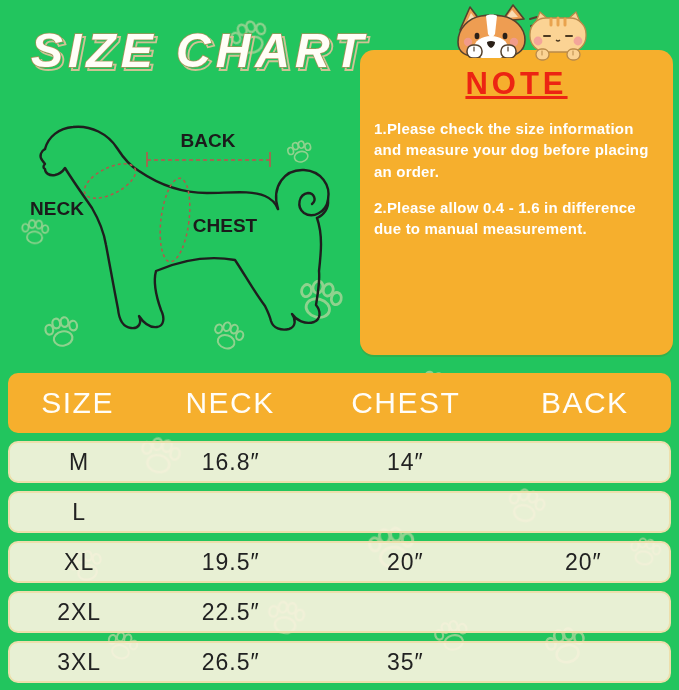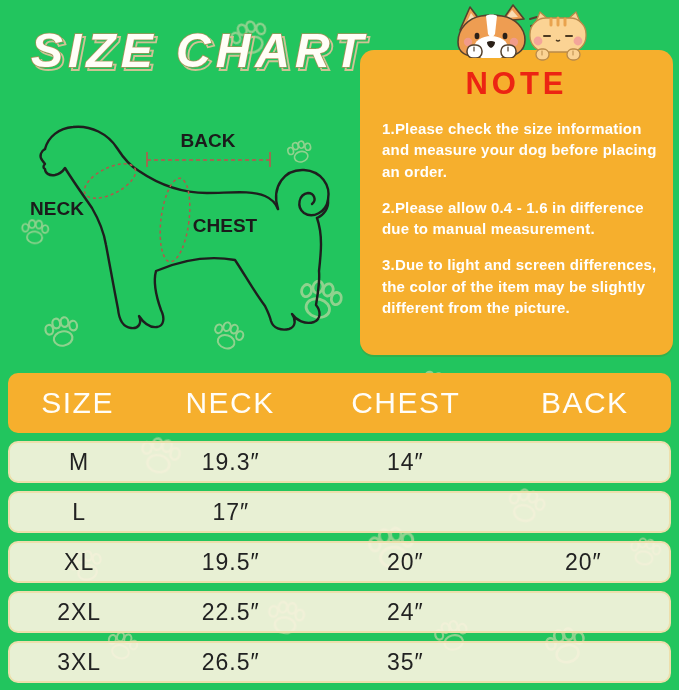--- a/index.html
+++ b/index.html
@@ -12,23 +12,23 @@
   
   .title-svg{position:absolute;left:18px;top:10px;z-index:2;}
   
   .note-box{
     position:absolute;left:360px;top:50px;width:313px;height:305px;
     background:#F6AF2D;border-radius:14px;z-index:1;box-sizing:border-box;
     box-shadow:0 2px 0 rgba(120,90,0,0.18);
   }
   .note-title{
     margin-top:16px;text-align:center;font-size:31px;font-weight:800;
-    letter-spacing:4px;color:#EC2413;
-  }
-  .note-items{padding:0 12px 0 22px;}
+    letter-spacing:4px;color:#EC2413;text-decoration:underline;
+  }
+  .note-items{padding:0 12px 0 14px;}
   .note-items p{
     margin:15px 0 0;color:#FFFFFF;font-size:15px;font-weight:700;
     line-height:1.42;letter-spacing:.2px;
   }
   .note-items p:first-child{margin-top:16px;}
   
   .corgi-svg{position:absolute;left:450px;top:4px;z-index:3;}
   .cat-svg{position:absolute;left:527px;top:11px;z-index:3;}
   
   .diagram-svg{position:absolute;left:15px;top:103px;z-index:1;}
@@ -90,21 +90,20 @@
   <svg class="title-svg" width="360" height="72" viewBox="0 0 360 72">
     <text x="13" y="57" font-family="Liberation Sans, sans-serif" font-size="48" font-style="italic" font-weight="bold" letter-spacing="5" fill="none" stroke="#D0C295" stroke-width="1.8" transform="translate(3,3)">SIZE CHART</text>
     <text x="13" y="57" font-family="Liberation Sans, sans-serif" font-size="48" font-style="italic" font-weight="bold" letter-spacing="5" fill="#FFFEF7" stroke="#A39359" stroke-width="1.6" paint-order="stroke">SIZE CHART</text>
   </svg>
 
   <div class="note-box">
     <div class="note-title">NOTE</div>
     <div class="note-items">
       <p>1.Please check the size information and measure your dog before placing an order.</p>
       <p>2.Please allow 0.4 - 1.6 in difference due to manual measurement.</p>
-      <p>3.Due to light and screen differences, the color of the item may be slightly different from the picture.</p>
     </div>
   </div>
 
   <svg class="corgi-svg" width="94" height="54" viewBox="0 0 94 54">
     <g stroke="#54422E" stroke-width="1.6" stroke-linejoin="round">
       <polygon points="10,26 20,3 32,19" fill="#EE9D52"></polygon>
       <polygon points="52,17 63,1 74,15" fill="#EE9D52"></polygon>
       <polygon points="15,22 21,9 27,17" fill="#F8DCB4" stroke="none"></polygon>
       <polygon points="56,14 62,6 68,13" fill="#F8DCB4" stroke="none"></polygon>
       <path d="M 8 38 C 8 24 19 14 31 12 C 37 11 46 11 52 12 C 65 14 75 24 75 36
@@ -218,37 +217,35 @@
   <div class="size-table">
     <div class="t-head">
       <div class="cell">SIZE</div>
       <div class="cell">NECK</div>
       <div class="cell">CHEST</div>
       <div class="cell">BACK</div>
     </div>
 
     <div class="t-row">
       <div class="cell">M</div>
-      <div class="cell">19.3″</div>
+      <div class="cell">16.8″</div>
       <div class="cell">14″</div>
     </div>
     <div class="t-row">
       <div class="cell">L</div>
-      <div class="cell">17″</div>
     </div>
     <div class="t-row">
       <div class="cell">XL</div>
       <div class="cell">19.5″</div>
       <div class="cell">20″</div>
       <div class="cell">20″</div>
     </div>
     <div class="t-row">
       <div class="cell">2XL</div>
       <div class="cell">22.5″</div>
-      <div class="cell">24″</div>
     </div>
     <div class="t-row">
       <div class="cell">3XL</div>
       <div class="cell">26.5″</div>
       <div class="cell">35″</div>
     </div>
   </div>
 
 </div>
 

